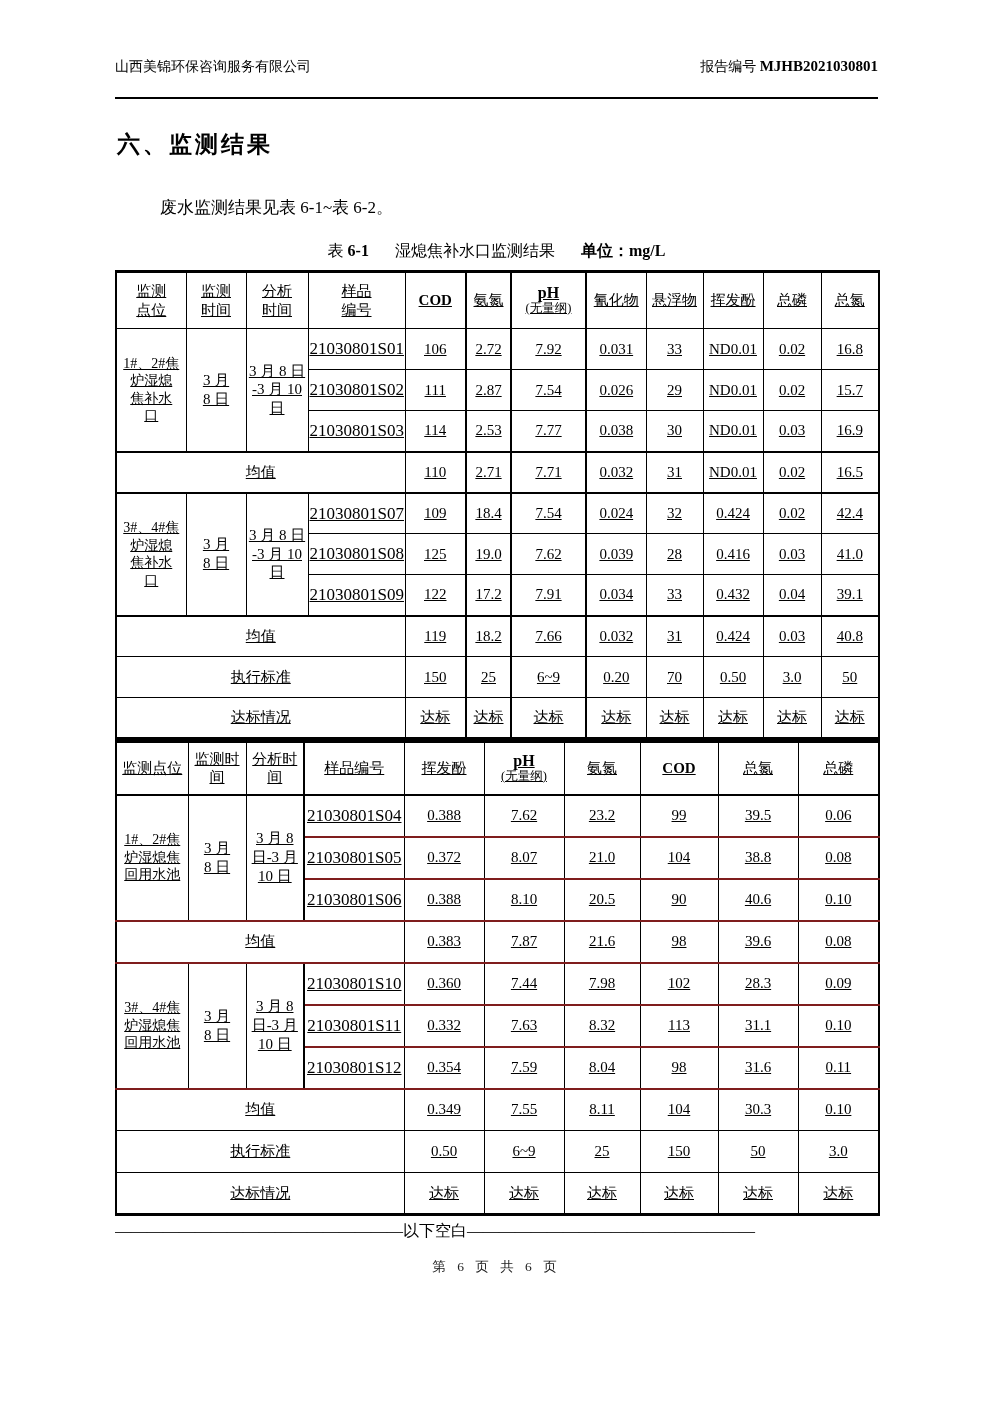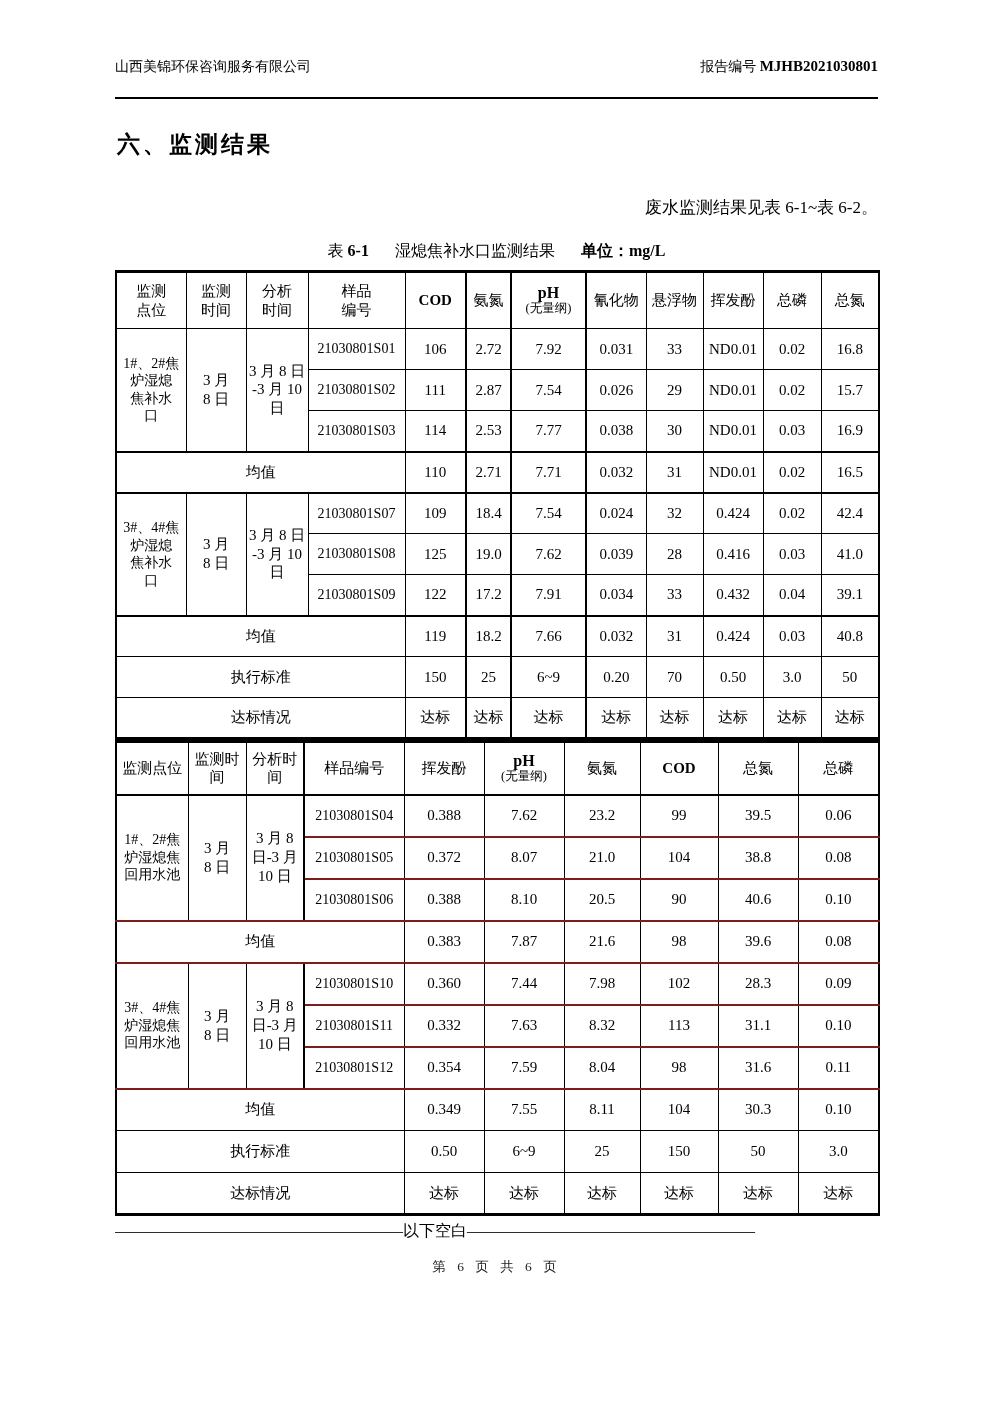--- a/index.html
+++ b/index.html
@@ -2,30 +2,30 @@
 <html><head>
 <meta charset="utf-8">
 <style>
   html,body{margin:0;padding:0;background:#e8e8e8;}
   .page{width:992px;height:1403px;box-sizing:border-box;background:#fff;margin:0 auto;
         padding:58px 114px 0 115px;font-family:"Liberation Serif","DejaVu Serif",serif;color:#000;position:relative;}
   .doc-header{display:flex;justify-content:space-between;align-items:flex-end;
         padding-bottom:21px;border-bottom:2px solid #000;font-size:14px;}
   .doc-header .code{font-weight:bold;font-size:15px;}
   .section-title{font-size:23px;font-weight:bold;margin:30px 0 0 2px;letter-spacing:3px;}
-  .intro{font-size:17px;margin:36px 0 0 45px;text-align:right;}
+  .intro{font-size:17px;margin:36px 0 0 45px;}
   .caption{text-align:center;font-size:16px;margin:22px 0 8px 0;}
   .caption .cap-title{margin:0 26px;}
   .bold{font-weight:bold;}
-  table{width:763px;border-collapse:collapse;table-layout:fixed;font-size:15px;}
+  table{width:763px;border-collapse:collapse;table-layout:fixed;font-size:15px;text-decoration:underline;}
   .t1,.t2{border:2px solid #000;border-top:3px solid #000;border-bottom:3px solid #000;}
   td{border:1px solid #000;text-align:center;vertical-align:middle;padding:1px 1px;overflow:hidden;line-height:1.25;}
   .pre{white-space:pre-line;}
   .site{font-size:14px;}
-  .sid{font-size:14px;letter-spacing:0;}
+  .sid{font-size:17px;letter-spacing:0;}
   .v2{border-right:2px solid #000;}
   .ph-b{font-weight:bold;font-size:16px;line-height:1.05;}
   .ph-s{font-size:12.5px;line-height:1.1;}
   .t1 tr{height:41px;} .t1 tr.hdr{height:57px;}
   .t2 tr{height:42px;} .t2 tr.hdr{height:53px;}
   .t1 tr.r-mean1 td{border-top:2px solid #000;border-bottom:2px solid #000;}
   .t1 tr.r-mean2 td{border-top:2px solid #000;}
   .t2 tr.thk td{border-top:2px solid #000;border-bottom:2px solid #7f1d1d;}
   .t2-caption{margin-top:16px;}
   .blank-line{font-size:16px;margin-top:5px;white-space:nowrap;overflow:hidden;}

